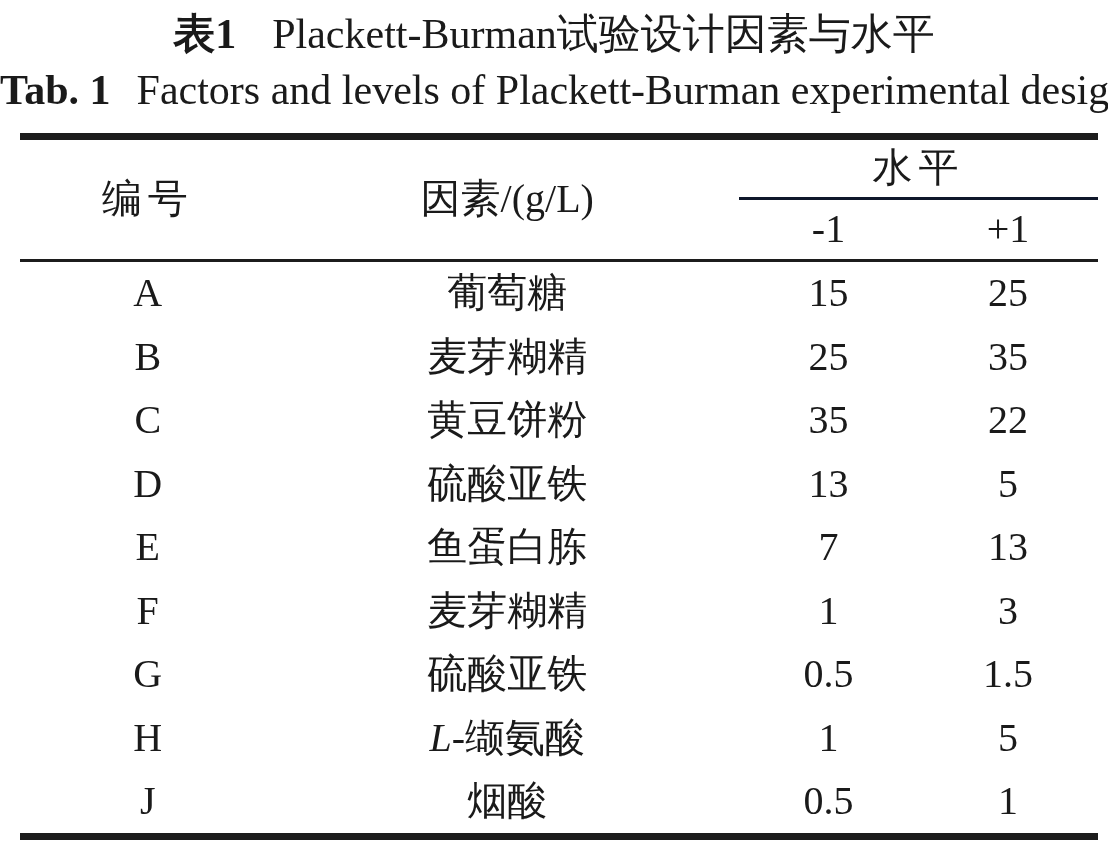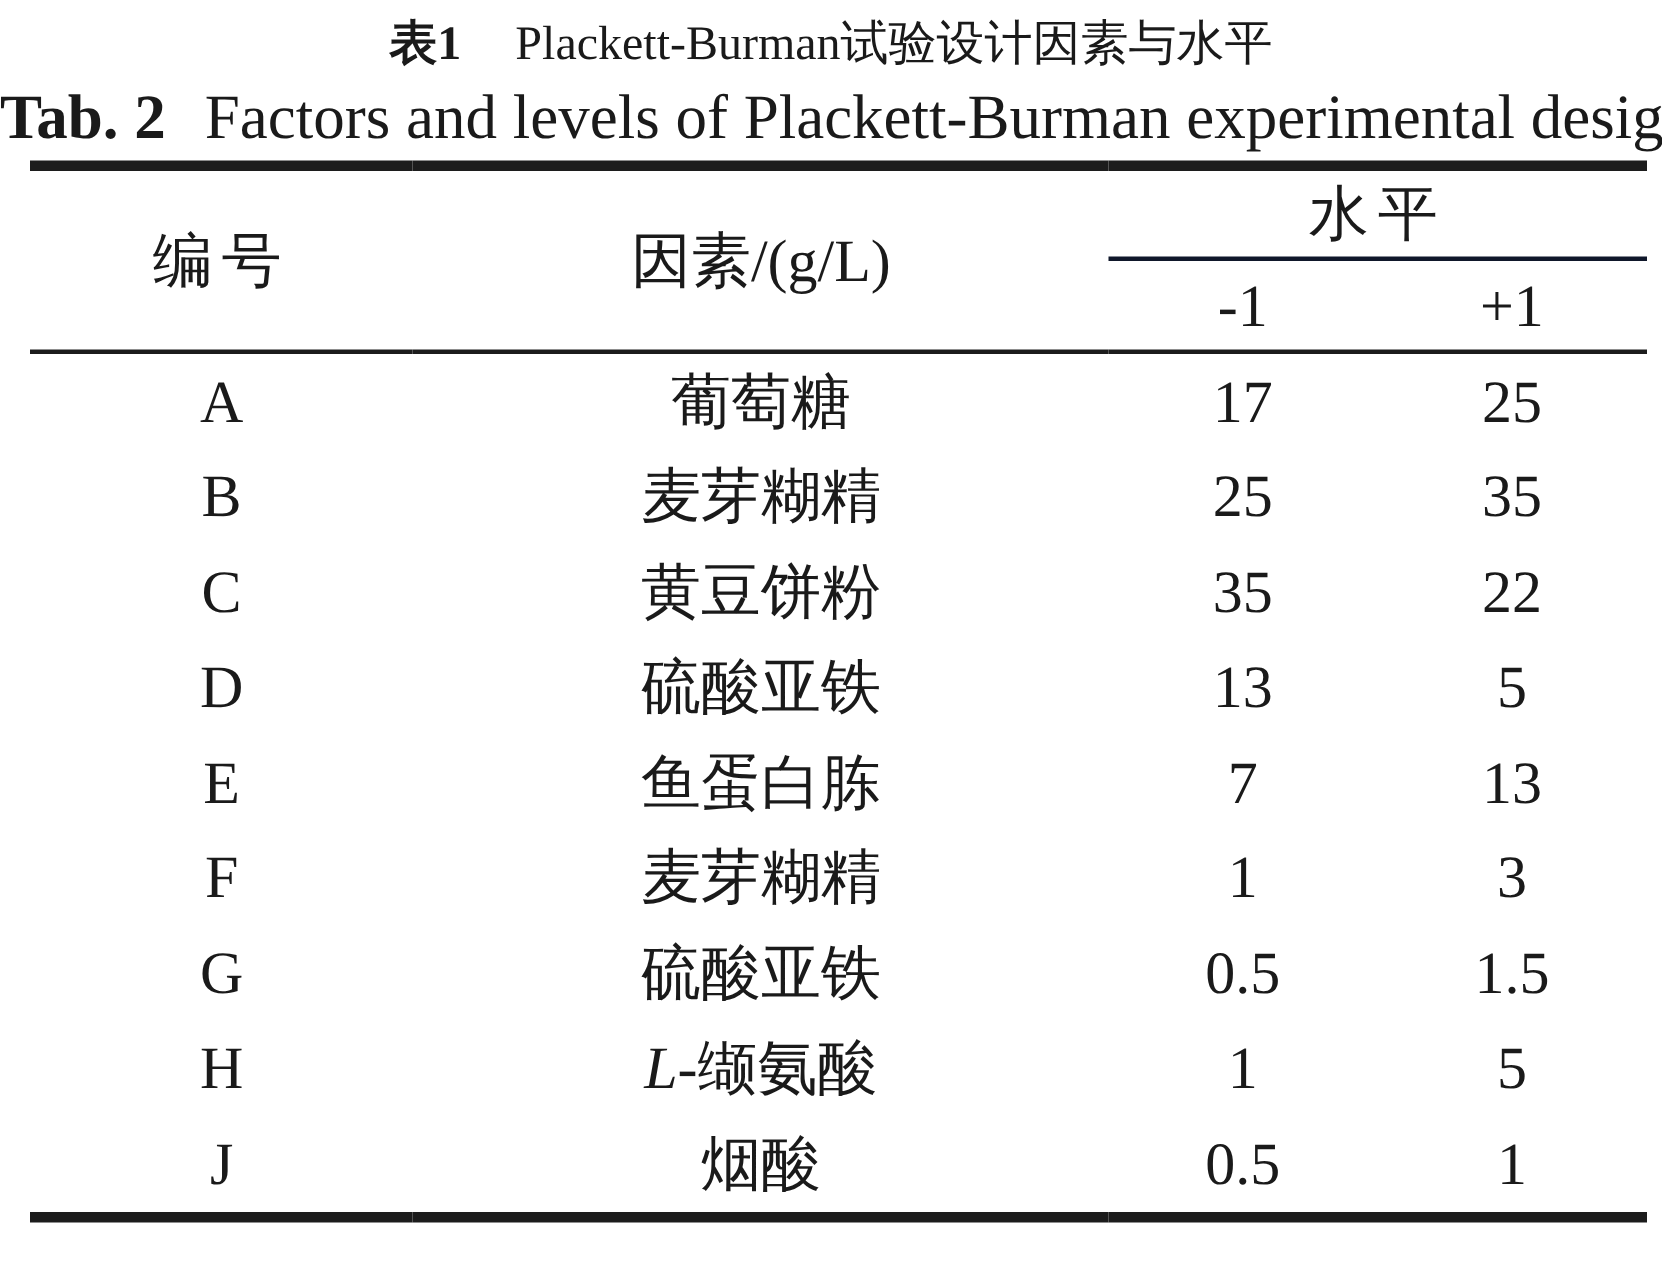--- a/index.html
+++ b/index.html
@@ -12,41 +12,41 @@
     height: 856px;
     font-family: "Liberation Serif", "DejaVu Serif", serif;
     color: #1a1a1a;
     overflow: hidden;
   }
   .titles {
     text-align: center;
   }
   .title-zh {
     margin-top: 10px;
-    font-size: 32px;
+    font-size: 42px;
     line-height: 1.15;
     white-space: nowrap;
   }
   .title-zh .lbl {
     font-weight: bold;
     margin-right: 36px;
   }
   .title-en {
     margin-top: 8px;
     font-size: 42px;
     line-height: 1.15;
     white-space: nowrap;
   }
   .title-en .lbl {
     font-weight: bold;
     margin-right: 26px;
   }
   table.pb-table {
     margin-left: 20px;
-    margin-top: 4px;
+    margin-top: 18px;
     width: 1078px;
     border-collapse: collapse;
     table-layout: fixed;
     border-top: 7px solid #1c1c1c;
     border-bottom: 7px solid #1c1c1c;
   }
   col.c-code   { width: 23.7%; }
   col.c-factor { width: 43.0%; }
   col.c-low    { width: 16.6%; }
   col.c-high   { width: 16.7%; }
@@ -79,21 +79,21 @@
   .fli::first-letter { font-style: italic; }
 </style>
 </head>
 <body>
 
 <div class="titles">
   <div class="title-zh">
     <span class="lbl">表1</span><span>Plackett-Burman试验设计因素与水平</span>
   </div>
   <div class="title-en">
-    <span class="lbl">Tab. 2</span><span>Factors and levels of Plackett-Burman experimental design</span>
+    <span class="lbl">Tab. 1</span><span>Factors and levels of Plackett-Burman experimental design</span>
   </div>
 </div>
 
 <table class="pb-table">
   <colgroup>
     <col class="c-code">
       <col class="c-factor">
       <col class="c-low">
       <col class="c-high">
   </colgroup>
@@ -105,21 +105,21 @@
     </tr>
     <tr class="h2">
       <th class="rule-under">-1</th>
       <th class="rule-under">+1</th>
     </tr>
   </thead>
   <tbody>
     <tr>
       <td>A</td>
       <td>葡萄糖</td>
-      <td>17</td>
+      <td>15</td>
       <td>25</td>
     </tr>
     <tr>
       <td>B</td>
       <td>麦芽糊精</td>
       <td>25</td>
       <td>35</td>
     </tr>
     <tr>
       <td>C</td>

